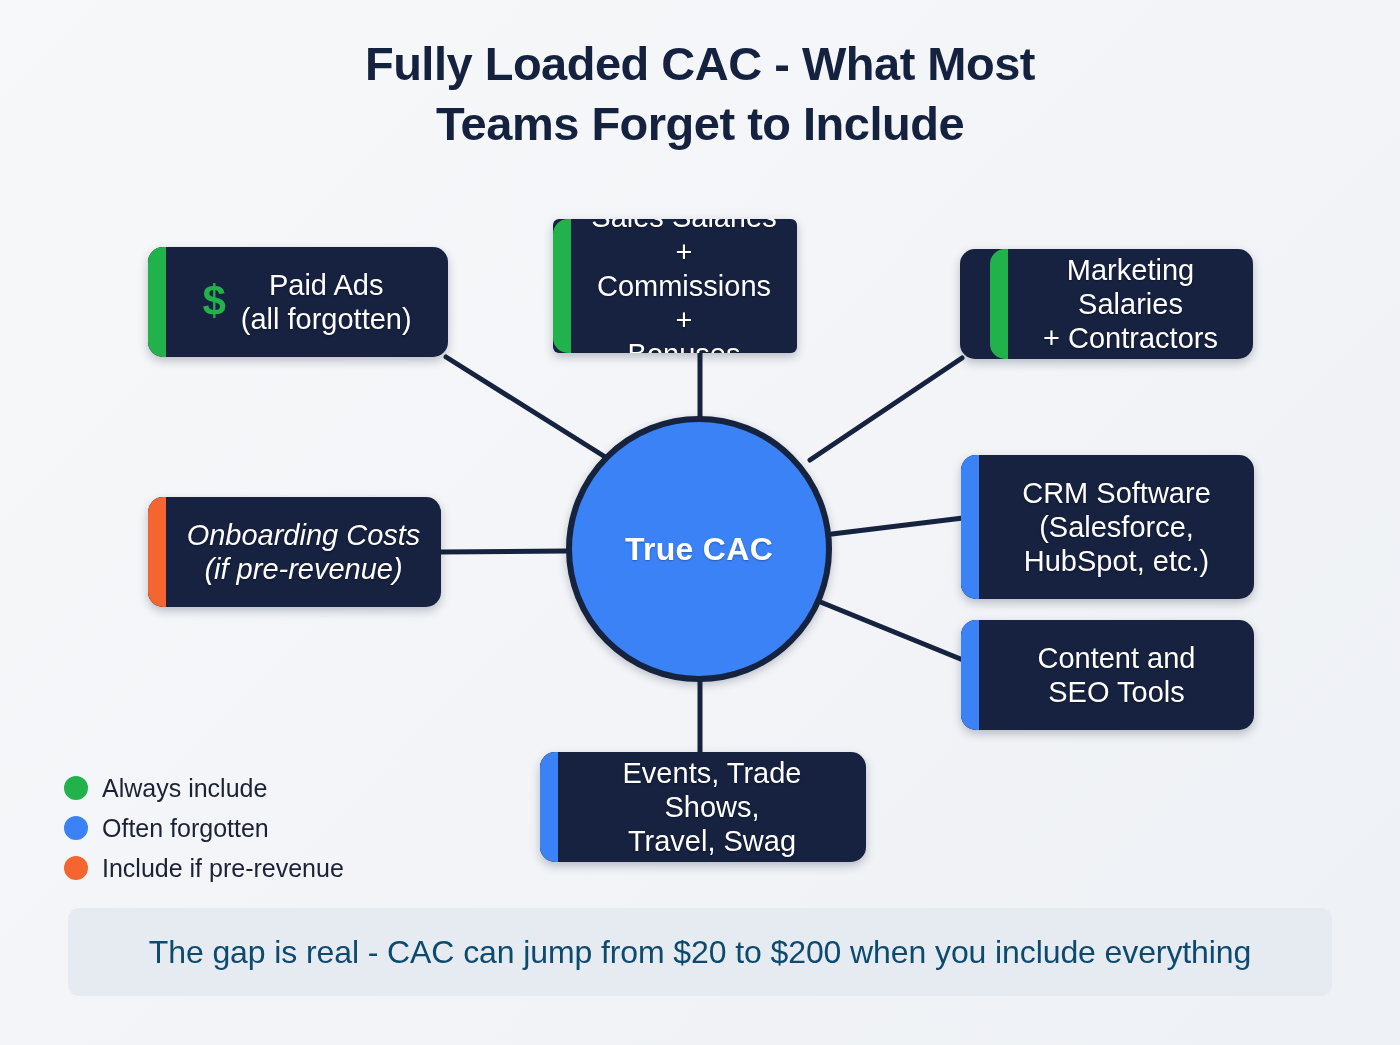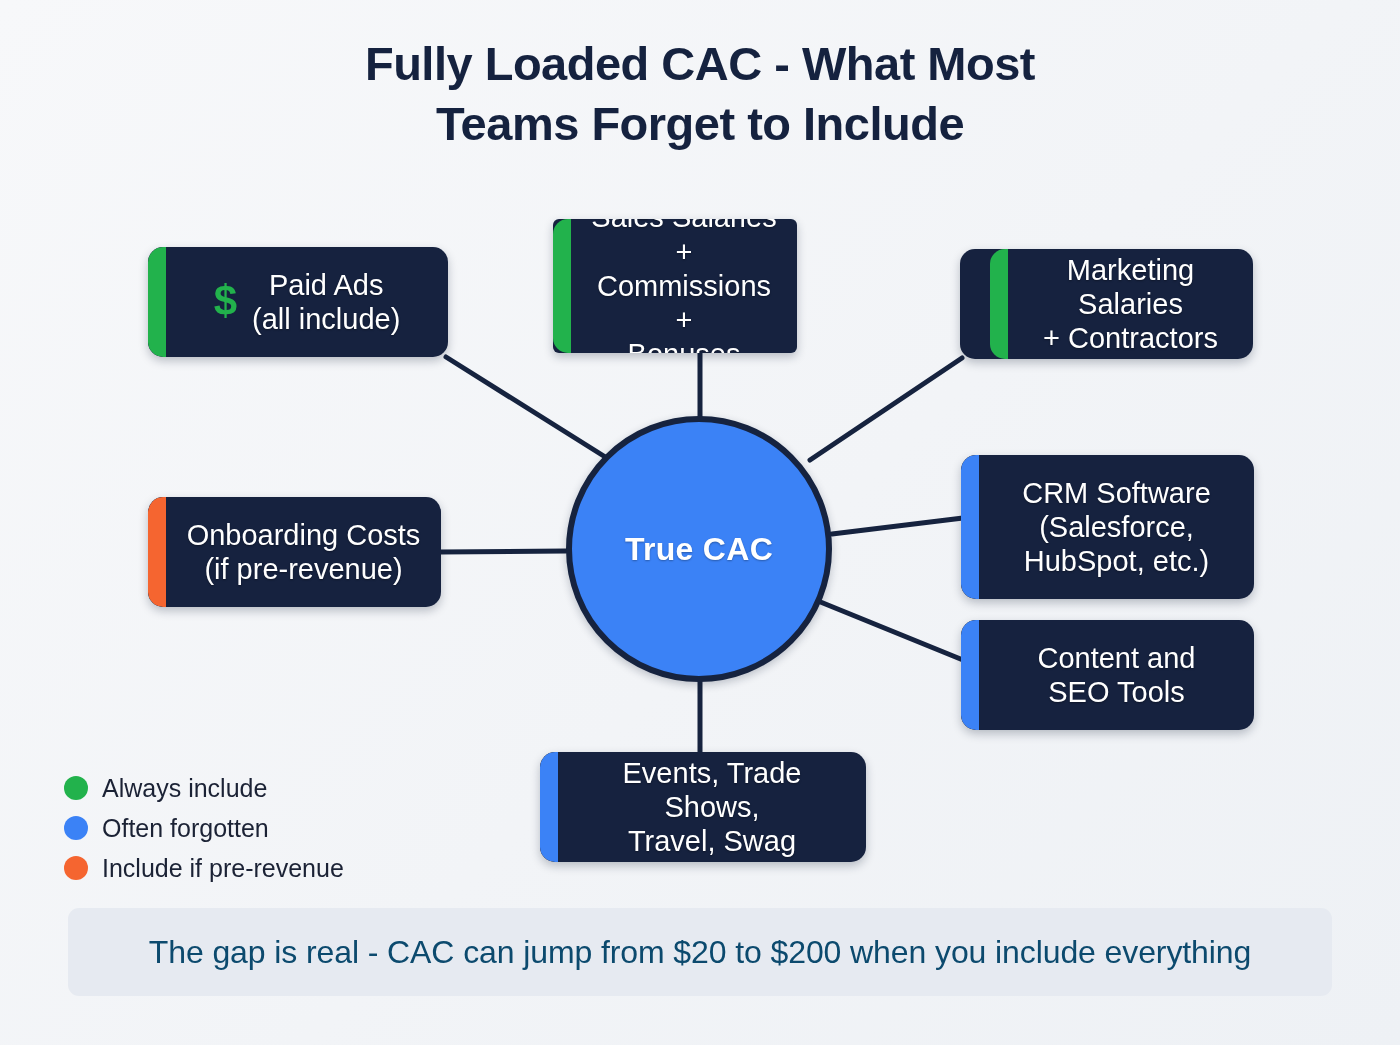--- a/index.html
+++ b/index.html
@@ -112,21 +112,21 @@
     padding-bottom: 2px;
   }
 
   
   #node-paid-ads       { left: 148px;  top: 247px; width: 300px; height: 110px; }
   #node-sales-salaries { left: 553px;  top: 219px; width: 244px; height: 134px; border-radius: 6px; }
   #node-marketing      { left: 960px;  top: 249px; width: 293px; height: 110px; }
   #node-crm            { left: 961px;  top: 455px; width: 293px; height: 144px; }
   #node-content-seo    { left: 961px;  top: 620px; width: 293px; height: 110px; }
   #node-events         { left: 540px;  top: 752px; width: 326px; height: 110px; }
-  #node-onboarding     { left: 148px;  top: 497px; width: 293px; height: 110px; }
+  #node-onboarding     { left: 148px;  top: 497px; width: 293px; height: 110px; font-style: italic; }
 
   
   .legend {
     position: absolute;
     left: 64px;
     top: 768px;
   }
   .legend-row {
     display: flex;
     align-items: center;
@@ -187,21 +187,21 @@
 
   <div class="hub" style="background: rgb(59, 130, 246);">
     <span class="hub-label">True CAC</span>
   </div>
 
   <div class="node" id="node-paid-ads" style="background: rgb(22, 34, 63);">
     <div class="accent" style="background: rgb(34, 178, 76);"></div>
     <div class="body">
       <span class="money-icon">$</span>
       <span class="label">Paid Ads
-(all include)</span>
+(all forgotten)</span>
     </div>
   </div>
 
   <div class="node" id="node-sales-salaries" style="background: rgb(22, 34, 63);">
     <div class="accent" style="background: rgb(34, 178, 76);"></div>
     <div class="body">
       <span class="label">Sales Salaries +
 Commissions +
 Bonuses</span>
     </div>

